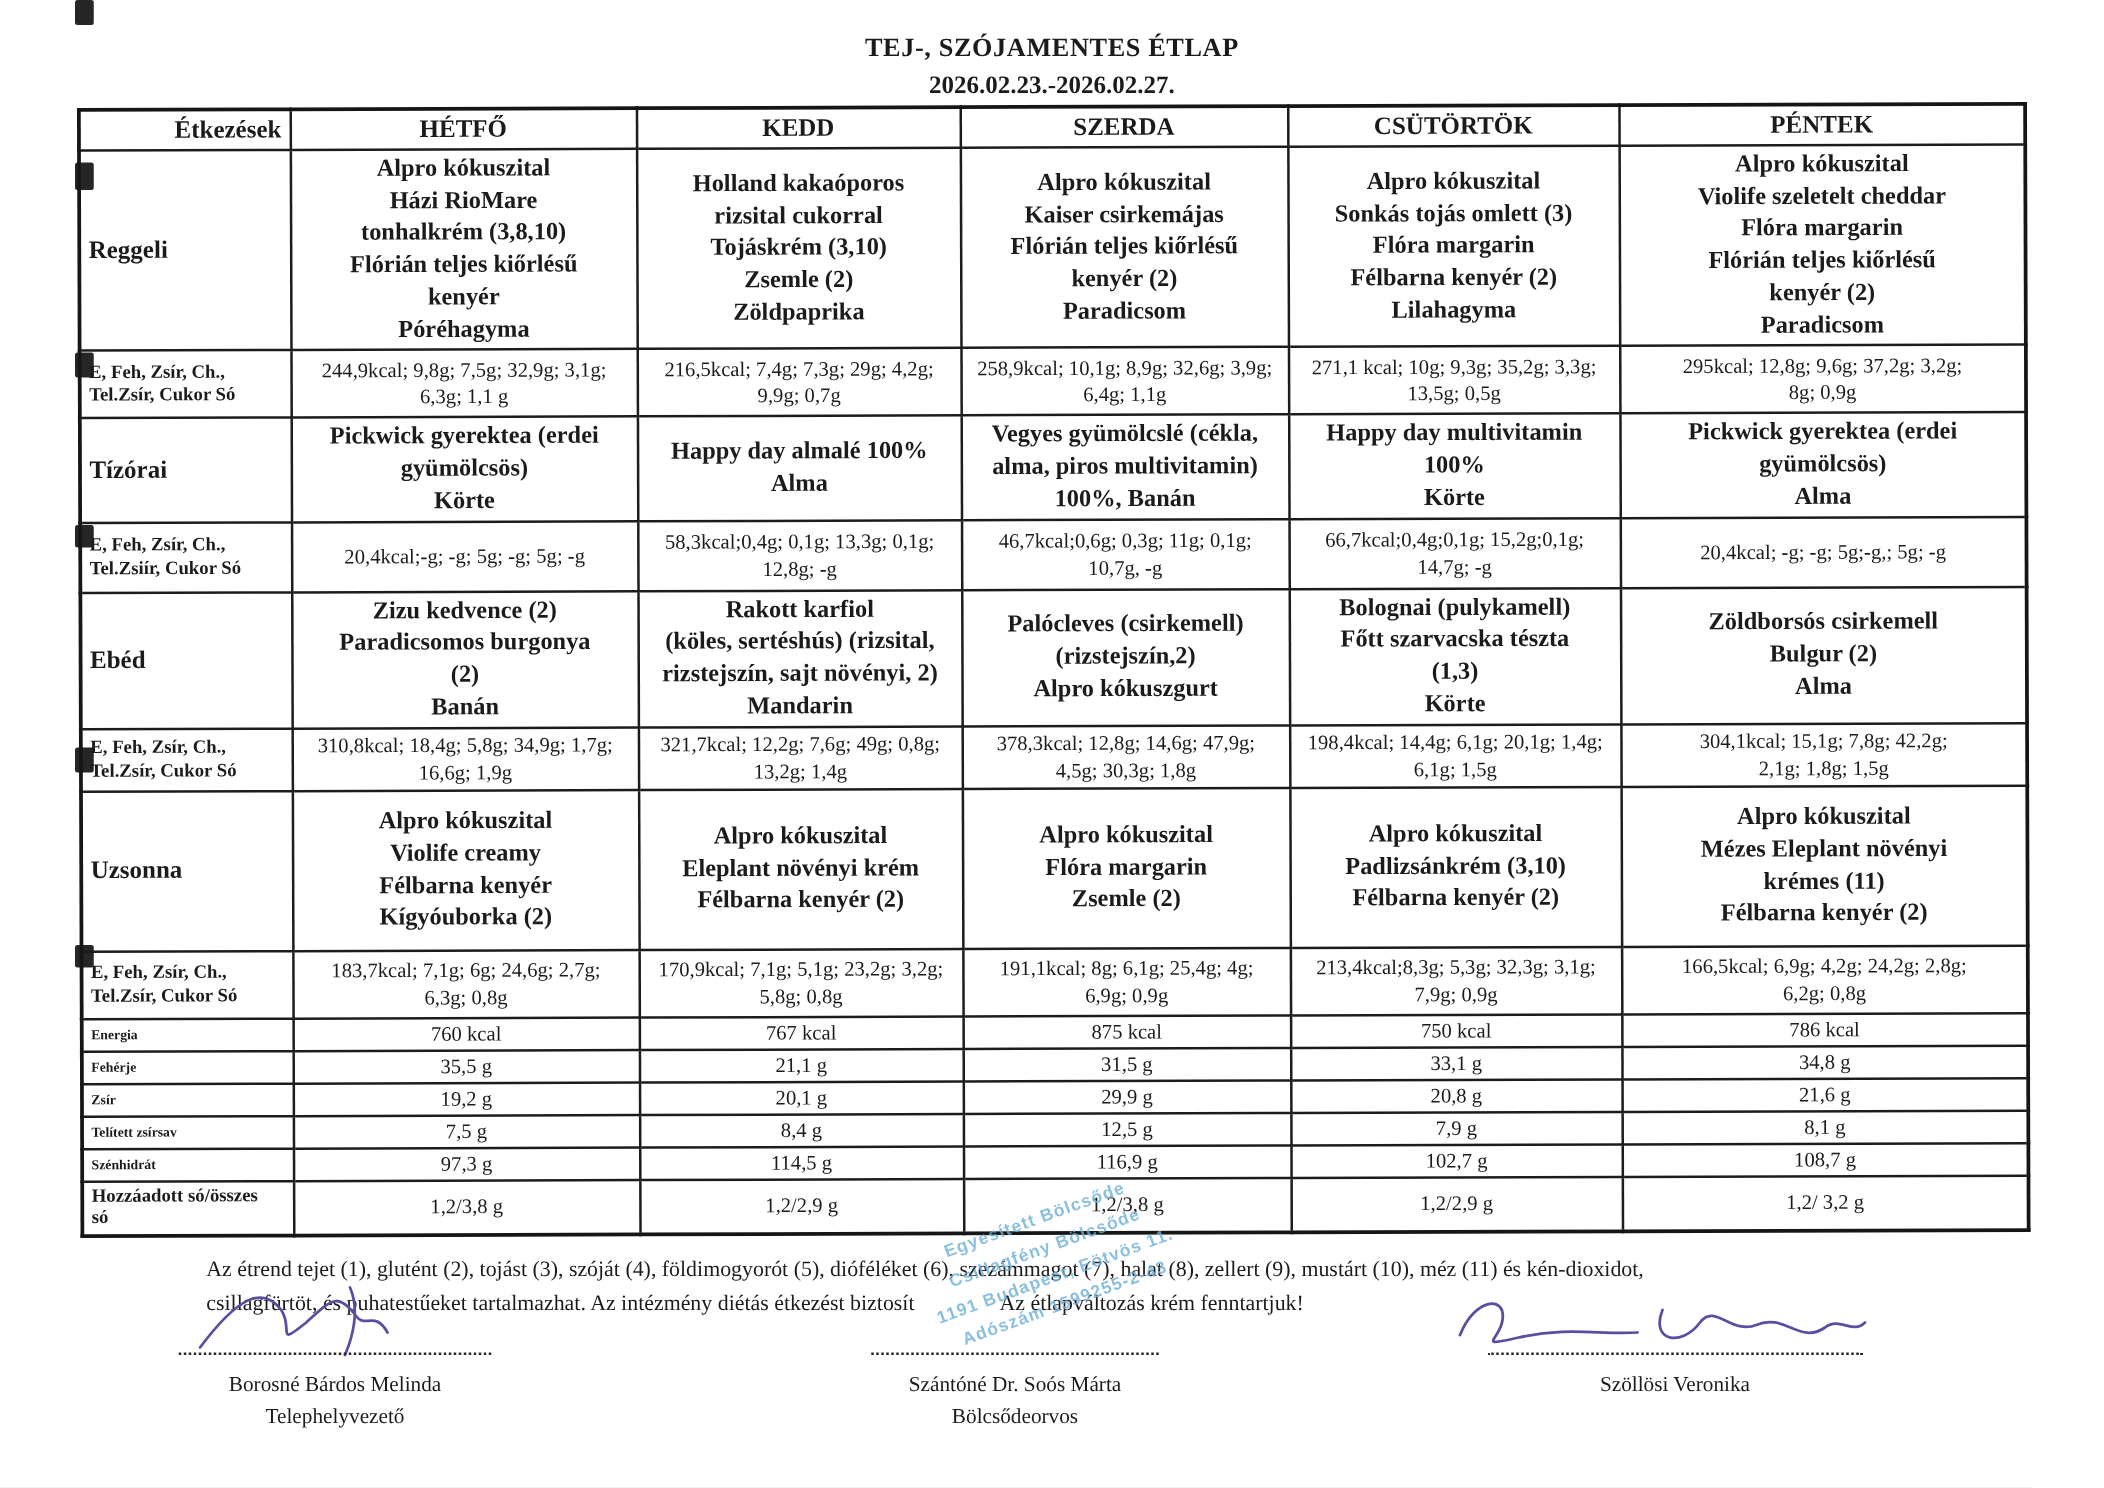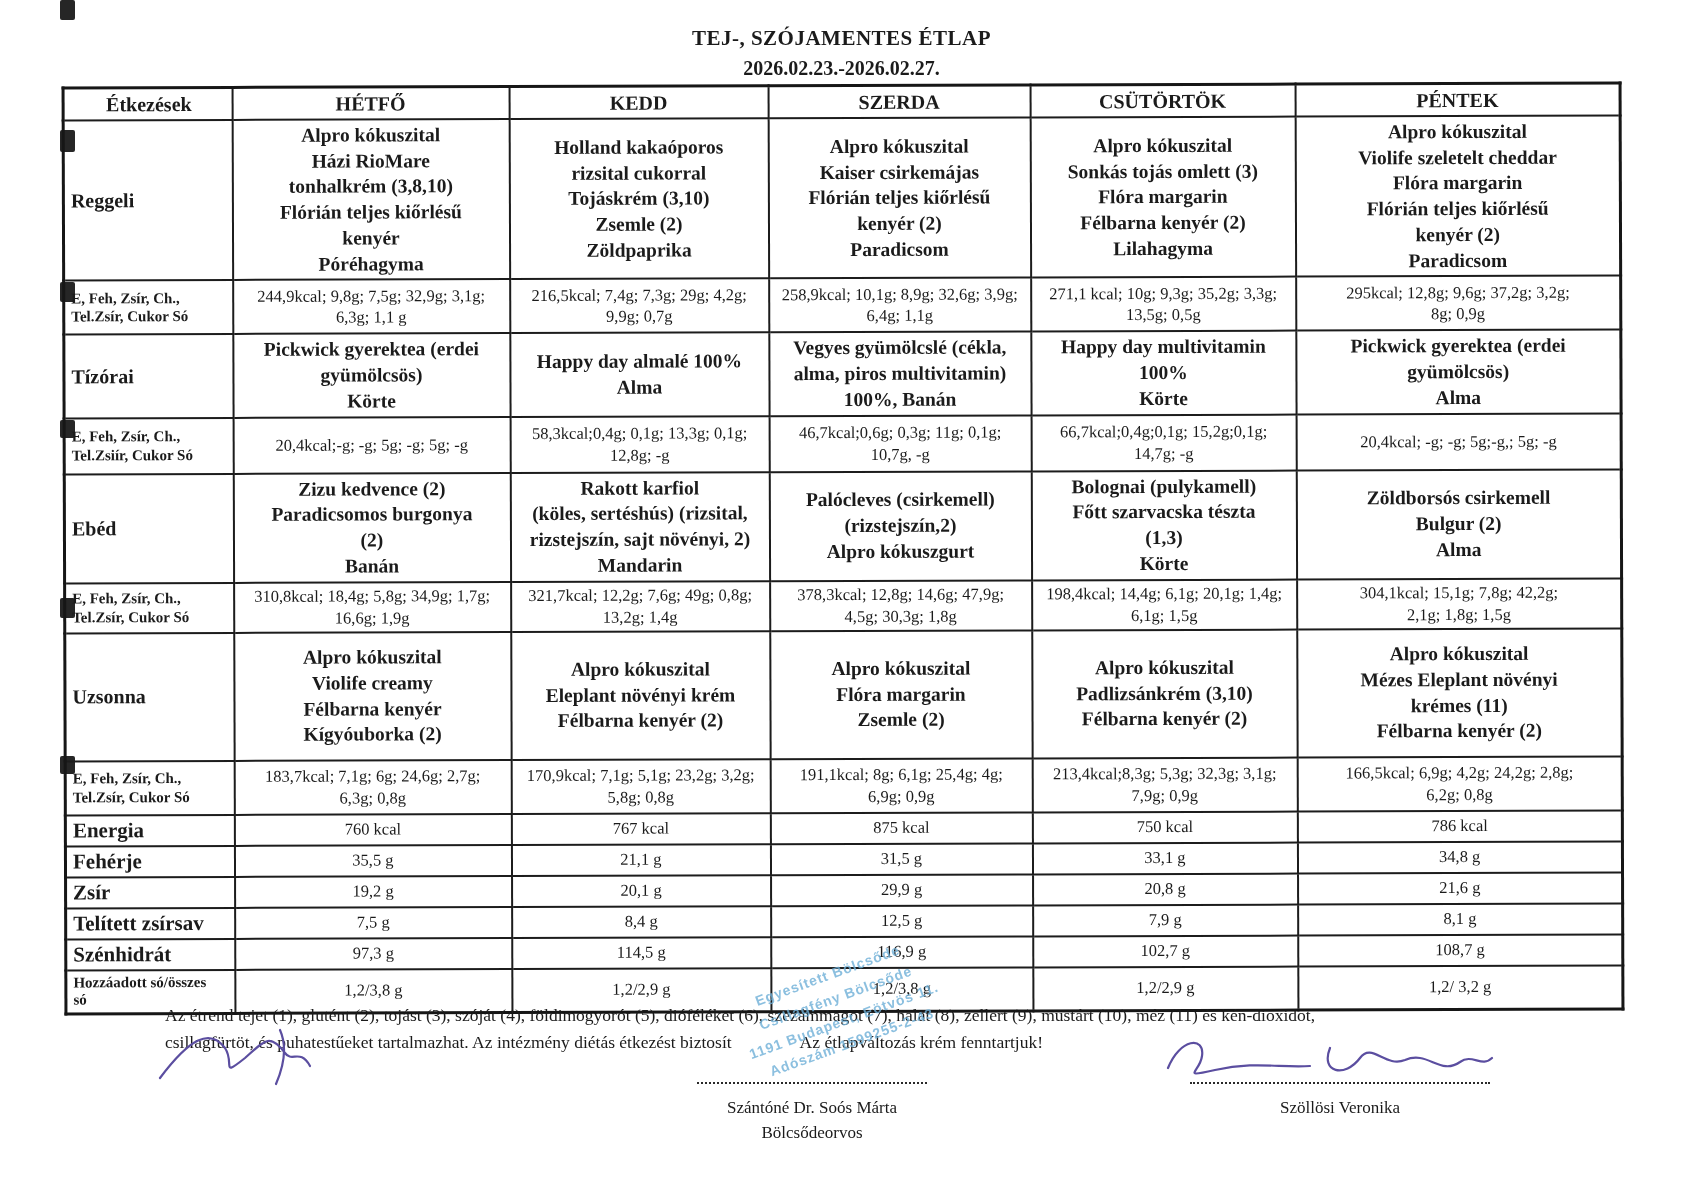--- a/index.html
+++ b/index.html
@@ -18,25 +18,25 @@
   .tablewrap{position:absolute;top:84px;left:63px;width:1557px;transform:rotate(-0.18deg);}
   table.menu{border-collapse:collapse;table-layout:fixed;width:1557px;}
   table.menu th,table.menu td{
     border:2px solid #1c1c1c;
     padding:2px 6px;
     vertical-align:middle;
     overflow:hidden;
   }
   table.menu{border:3px solid #161616;}
   tr.hdr th{font-size:20px;font-weight:bold;height:26px;}
-  tr.hdr th.first{text-align:center;padding-left:8px;}
+  tr.hdr th.first{text-align:right;padding-left:8px;}
   th.rowlabel{text-align:left;padding-left:8px;font-weight:bold;}
   th.rowlabel.meal-lab{font-size:20px;}
   th.rowlabel.nutr-lab{font-size:15px;line-height:1.25;white-space:pre-line;}
-  th.rowlabel.sum-lab{font-size:21px;}
+  th.rowlabel.sum-lab{font-size:11px;}
   th.rowlabel.sum-lab.small{font-size:15px;line-height:1.15;white-space:pre-line;}
   td.meal-cell{
     font-size:19.5px;font-weight:bold;text-align:center;
     white-space:pre-line;line-height:1.32;
   }
   td.nutr-cell{
     font-size:16.5px;text-align:center;white-space:pre-line;line-height:1.3;
   }
   td.sum-cell{font-size:16.5px;text-align:center;}
   tr.r-reggeli{height:158px;}
@@ -339,20 +339,25 @@
   </div>
 
   <svg class="scribble scrib1" width="220" height="70" viewBox="0 0 220 70">
     <path d="M10 60 C 40 20, 60 10, 75 30 C 85 45, 70 60, 95 40 C 115 22, 120 15, 135 35 C 142 45, 150 30, 160 48 M130 12 C 138 30, 132 52, 126 66" stroke="#5b4ea0" stroke-width="2.2" fill="none" stroke-linecap="round"></path>
   </svg>
   <svg class="scribble scrib3" width="340" height="60" viewBox="0 0 340 60">
     <path d="M8 40 C 20 10, 45 8, 42 28 C 40 44, 20 50, 55 42 C 95 33, 120 40, 150 38 M170 20 C 160 45, 185 50, 200 30 C 212 14, 225 40, 245 32 C 268 22, 280 48, 300 34 C 312 25, 322 40, 332 30" stroke="#5b4ea0" stroke-width="2.2" fill="none" stroke-linecap="round"></path>
   </svg>
 
   <div class="sigrow">
+    <div class="sig sig1">
+      <span class="dots"></span>
+      <div class="signame">Borosné Bárdos Melinda</div>
+      <div>Telephelyvezető</div>
+    </div>
     <div class="sig sig2">
       <span class="dots"></span>
       <div class="signame">Szántóné Dr. Soós Márta</div>
       <div>Bölcsődeorvos</div>
     </div>
     <div class="sig sig3">
       <span class="dots"></span>
       <div class="signame">Szöllösi Veronika</div>
     </div>
   </div>

